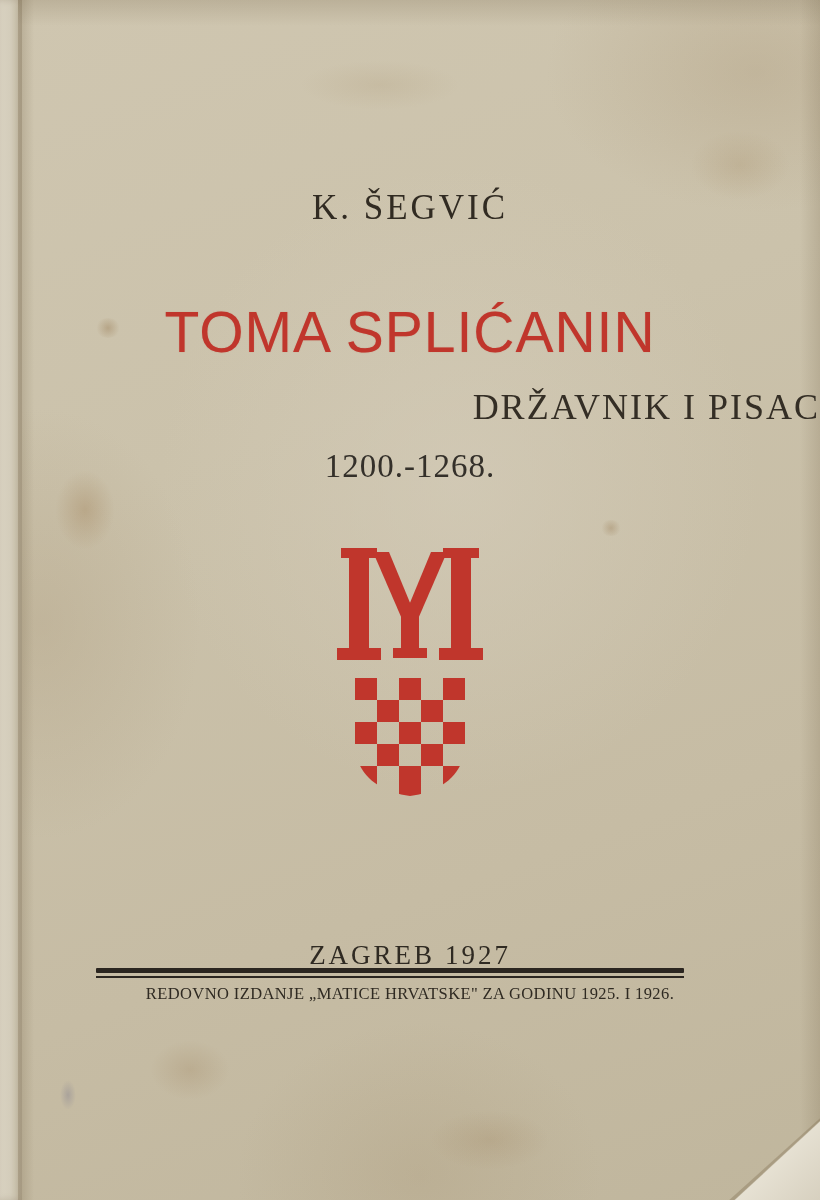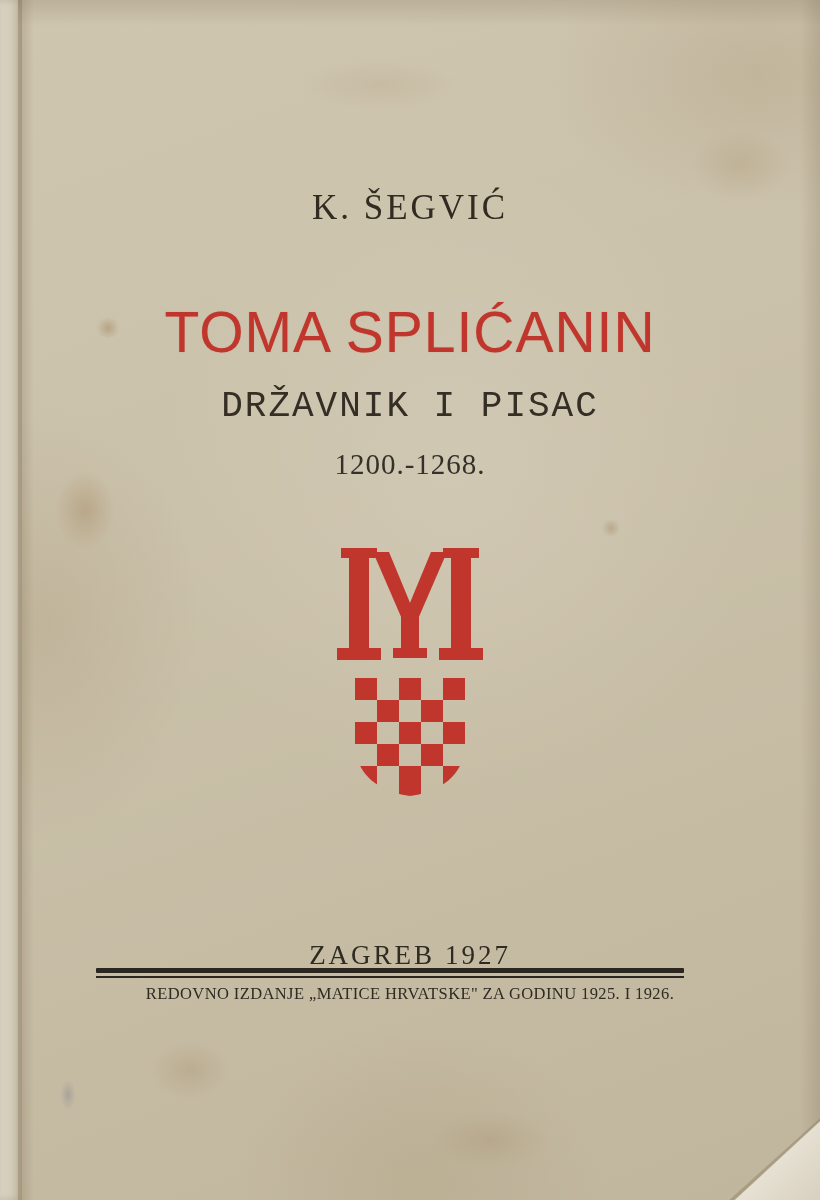--- a/index.html
+++ b/index.html
@@ -100,25 +100,26 @@
     font-family: "Liberation Sans", sans-serif;
     font-weight: normal;
     text-shadow: 0 0 1px rgba(180,60,50,0.35);
     margin-top: 15px;
   }
   .subtitle {
     top: 386px;
     font-size: 36px;
     letter-spacing: 2px;
     color: #342e25;
-    font-family: Liberation Mono, monospace;
+    font-family: Liberation Serif, serif;
+    text-align: right;
   }
   .years {
     top: 448px;
-    font-size: 29px;
+    font-size: 33px;
     letter-spacing: 1px;
     color: #34302a;
     font-family: "Liberation Serif", serif;
   }
   .place-year {
     top: 940px;
     font-size: 27px;
     letter-spacing: 3px;
     color: #2f2a22;
     font-family: "Liberation Serif", serif;

